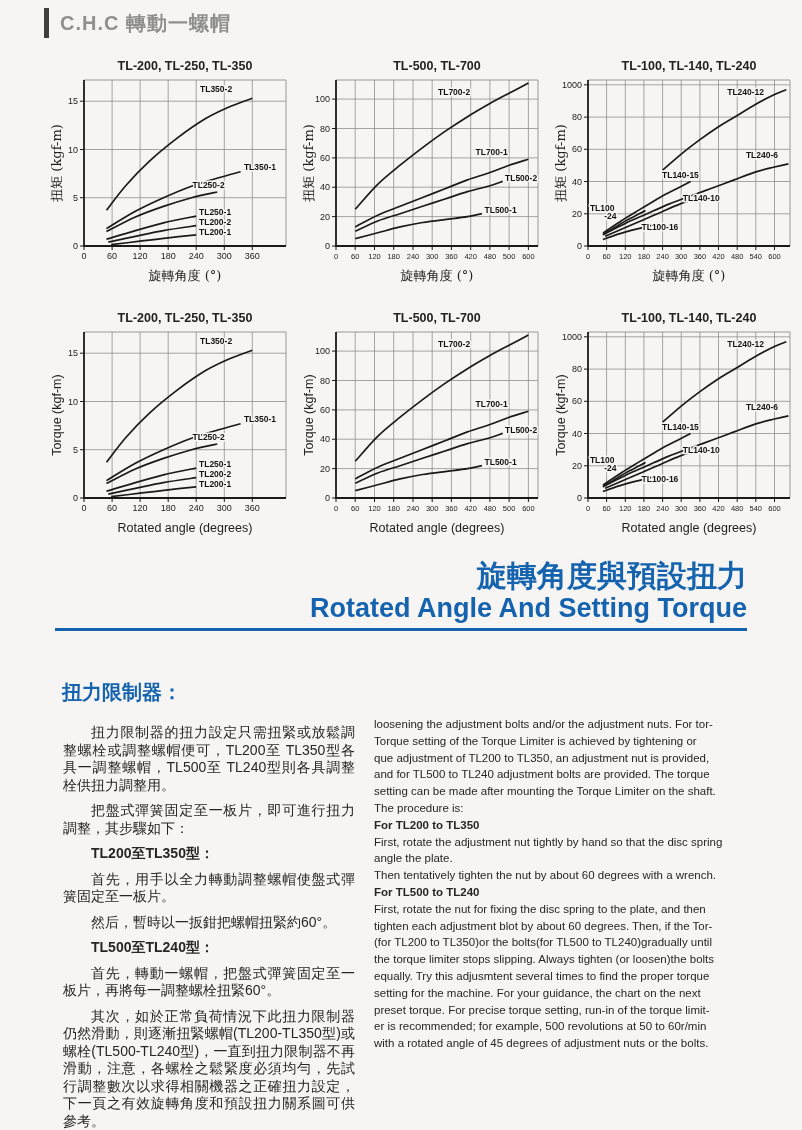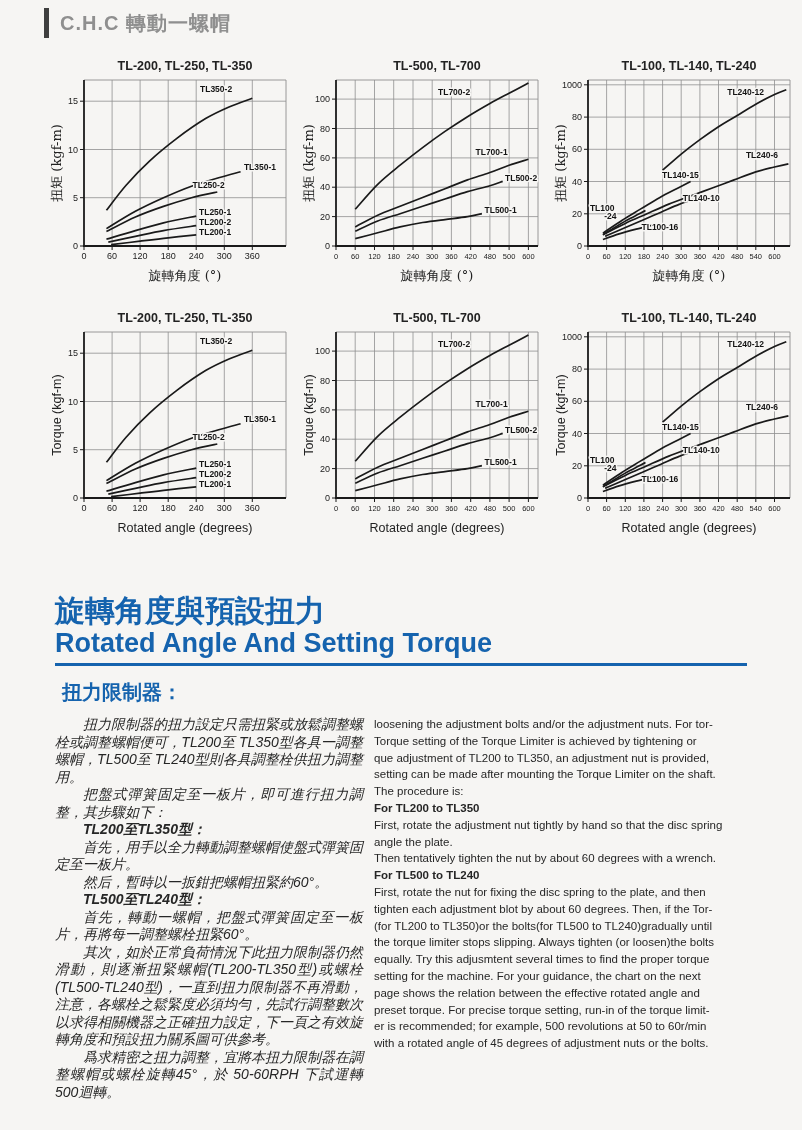--- a/index.html
+++ b/index.html
@@ -26,31 +26,31 @@
   .xt,.yt{font:9px "Liberation Sans",sans-serif;fill:#222;}
   .xt{text-anchor:middle;}
   .yt{text-anchor:end;}
   .xt.sm{font-size:7.5px;}
   .curve{fill:none;stroke:#1a1a1a;stroke-width:1.7;}
   .slabel{font:bold 8.5px "Liberation Sans",sans-serif;fill:#141414;
           paint-order:stroke;stroke:#f6f5f3;stroke-width:3px;stroke-linejoin:round;}
   .al-zh{font:13px "DejaVu Serif",serif;fill:#222;text-anchor:middle;}
   .al-en{font:12.5px "Liberation Sans",sans-serif;fill:#222;text-anchor:middle;}
   
-  .title-block{position:absolute;left:55px;top:594px;width:692px;
-               border-bottom:3px solid #1563ae;padding-bottom:5px;}
+  .title-block{position:absolute;left:55px;top:559px;width:692px;
+               border-bottom:3px solid #1563ae;padding-bottom:5px;text-align:right;}
   .title-zh{font-size:30px;font-weight:bold;color:#1563ae;line-height:1.12;}
   .title-en{font-size:27px;font-weight:bold;color:#1563ae;line-height:1.12;
             font-family:"Liberation Sans",sans-serif;}
   .section-label{position:absolute;left:62px;top:679px;font-size:20px;
                  font-weight:bold;color:#1563ae;}
   
   .columns{position:absolute;left:55px;top:716px;width:704px;display:flex;gap:11px;}
   .col-zh{width:308px;font-size:14px;line-height:17.5px;text-align:justify;}
-  .col-zh p{margin:0;text-indent:2em;font-style:italic;}
+  .col-zh p{margin:8px;text-indent:2em;}
   .col-zh p.bold{font-weight:bold;}
   .col-en{width:385px;font-size:11.5px;line-height:16.8px;}
   .col-en div{white-space:nowrap;}
   .col-en div.bold{font-weight:bold;}
 </style>
 </head>
 <body>
 
 <div class="header">
   <div class="header-bar"></div>
@@ -466,31 +466,31 @@
       <p>然后，暫時以一扳鉗把螺帽扭緊約60°。</p>
       <p class="bold">TL500至TL240型：</p>
       <p>首先，轉動一螺帽，把盤式彈簧固定至一板片，再將每一調整螺栓扭緊60°。</p>
       <p>其次，如於正常負荷情況下此扭力限制器仍然滑動，則逐漸扭緊螺帽(TL200-TL350型)或螺栓(TL500-TL240型)，一直到扭力限制器不再滑動，注意，各螺栓之鬆緊度必須均勻，先試行調整數次以求得相關機器之正確扭力設定，下一頁之有效旋轉角度和預設扭力關系圖可供參考。</p>
       <p>爲求精密之扭力調整，宜將本扭力限制器在調整螺帽或螺栓旋轉45°，於 50-60RPH 下試運轉500迴轉。</p>
     </div>
   <div class="col-en" id="col-en">
       <div>loosening the adjustment bolts and/or the adjustment nuts. For tor-</div>
       <div>Torque setting of the Torque Limiter is achieved by tightening or</div>
       <div>que adjustment of TL200 to TL350, an adjustment nut is provided,</div>
+      <div>and for TL500 to TL240 adjustment bolts are provided. The torque</div>
       <div>setting can be made after mounting the Torque Limiter on the shaft.</div>
       <div>The procedure is:</div>
       <div class="bold">For TL200 to TL350</div>
       <div>First, rotate the adjustment nut tightly by hand so that the disc spring</div>
       <div>angle the plate.</div>
       <div>Then tentatively tighten the nut by about 60 degrees with a wrench.</div>
       <div class="bold">For TL500 to TL240</div>
       <div>First, rotate the nut for fixing the disc spring to the plate, and then</div>
       <div>tighten each adjustment blot by about 60 degrees. Then, if the Tor-</div>
       <div>(for TL200 to TL350)or the bolts(for TL500 to TL240)gradually until</div>
       <div>the torque limiter stops slipping. Always tighten (or loosen)the bolts</div>
       <div>equally. Try this adjusmtent several times to find the proper torque</div>
       <div>setting for the machine. For your guidance, the chart on the next</div>
-      <div>page shows the relation between the effective rotated angle and</div>
       <div>preset torque. For precise torque setting, run-in of the torque limit-</div>
       <div>er is recommended; for example, 500 revolutions at 50 to 60r/min</div>
       <div>with a rotated angle of 45 degrees of adjustment nuts or the bolts.</div>
     </div>
 </div>
 
 </body></html>

